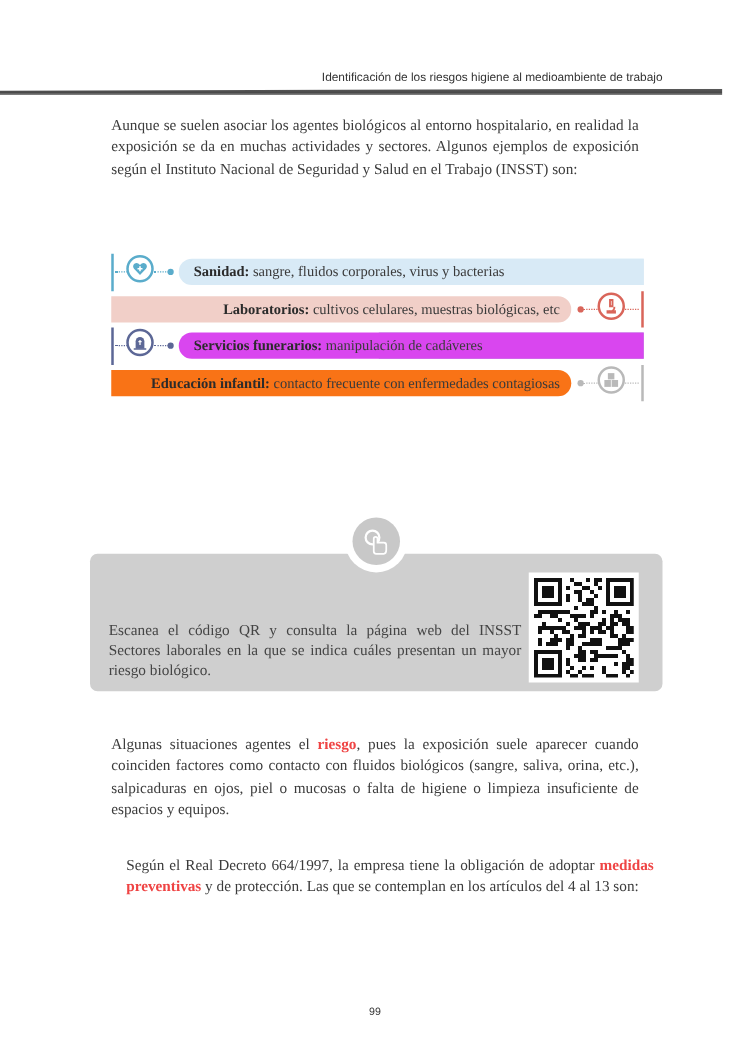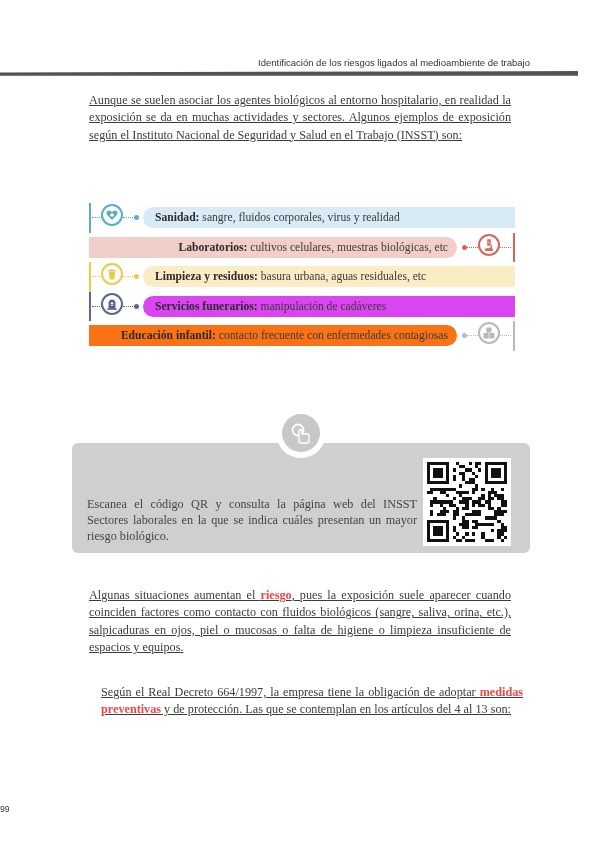--- a/index.html
+++ b/index.html
@@ -11,21 +11,21 @@
     position: absolute; top: 57px; right: 70px;
     font-family: "Liberation Sans", sans-serif; font-size: 9.5px; color: #333;
   }
   .head-rule {
     position: absolute; top: 71px; left: 0; width: 578px; height: 5px;
     background: linear-gradient(to bottom, #5a5a5a 0%, #4a4a4a 60%, #888 100%);
     clip-path: polygon(0 30%, 100% 0, 100% 100%, 0 100%);
   }
   .para {
     position: absolute; left: 89px; width: 422px; font-size: 12.2px; line-height: 17.3px;
-    text-align: justify; font-family: "Liberation Serif", serif; color: #3b3b3b; text-decoration: underline;
+    text-align: justify; font-family: "Liberation Serif", serif; color: #3b3b3b;
   }
   .para b { font-weight: bold; color: #ef4444; }
 
   
   .sectors { position: absolute; left: 89px; top: 203px; width: 426px; }
   .row { position: relative; height: 29.5px; }
   .vbar { position: absolute; width: 2px; }
   .pill {
     position: absolute; top: 4px; height: 21px; border-radius: 11px;
     font-family: "Liberation Serif", serif; font-size: 11.6px; line-height: 21px;
@@ -56,73 +56,58 @@
   }
   .qr-text {
     position: absolute; left: 87px; top: 496px; width: 330px; font-family: "Liberation Serif", serif;
     font-size: 12.2px; line-height: 16px; color: #444; text-align: justify;
   }
   .qr-code {
     position: absolute; left: 423px; top: 458px; width: 88px; height: 88px; background: #fff;
     display:flex; align-items:center; justify-content:center;
   }
   .page-num {
-    position: absolute; top: 804px; left: 0; width: 600px; text-align: left;
+    position: absolute; top: 804px; left: 0; width: 600px; text-align: center;
     font-family: "Liberation Sans", sans-serif; font-size: 8.5px; color: #333;
   }
 </style>
 </head>
 <body>
 
-<div class="running-head">Identificación de los riesgos ligados al medioambiente de trabajo</div>
+<div class="running-head">Identificación de los riesgos higiene al medioambiente de trabajo</div>
 <div class="head-rule"></div>
 
 <p class="para" style="top:92px;margin:0;">Aunque se suelen asociar los agentes biológicos al entorno hospitalario, en realidad la exposición se da en muchas actividades y sectores. Algunos ejemplos de exposición según el Instituto Nacional de Seguridad y Salud en el Trabajo (INSST) son:</p>
 
 <div class="sectors" id="sectors">
     <div class="row">
       <div class="vbar" style="left:0;top:0;height:29.5px;background:#5aaccb"></div>
       <div class="band" style="left:183px;width:243px;background:#d8eaf6"></div>
       <div class="dots" style="left:3px;width:10px;border-color:#5aaccb"></div>
       <div class="circ" style="left:12px;border-color:#5aaccb">
         <svg width="12" height="12" viewBox="0 0 12 12">
           <path d="M6 11 L1.2 6 Q-0.5 3.5 1.8 1.8 Q4 0.6 6 3 Q8 0.6 10.2 1.8 Q12.5 3.5 10.8 6Z" fill="#5aaccb"></path>
           <path d="M6 4v4M4 6h4" stroke="#fff" stroke-width="1.3"></path>
         </svg>
       </div>
       <div class="dots" style="left:34px;width:12px;border-color:#5aaccb"></div>
       <div class="dot" style="left:45px;background:#5aaccb"></div>
-      <div class="pill" style="left:54px;width:372px;background:#d8eaf6;padding-left:12px;box-sizing:border-box;border-top-right-radius:0;border-bottom-right-radius:0"><b>Sanidad:</b><span> sangre, fluidos corporales, virus y realidad</span></div>
+      <div class="pill" style="left:54px;width:372px;background:#d8eaf6;padding-left:12px;box-sizing:border-box;border-top-right-radius:0;border-bottom-right-radius:0"><b>Sanidad:</b><span> sangre, fluidos corporales, virus y bacterias</span></div>
     </div>
     <div class="row">
       <div class="vbar" style="left:424px;top:0;height:29.5px;background:#d9655a"></div>
       <div class="pill" style="left:70px;width:298px;background:#f1cfc8;text-align:right;padding-right:9px;box-sizing:border-box;border-top-left-radius:0;border-bottom-left-radius:0;left:0;width:368px;"><b>Laboratorios:</b><span> cultivos celulares, muestras biológicas, etc</span></div>
       <div class="dot" style="left:373px;background:#d9655a"></div>
       <div class="dots" style="left:377px;width:12px;border-color:#d9655a"></div>
       <div class="circ" style="left:389px;border-color:#d9655a">
         <svg width="12" height="12" viewBox="0 0 12 12">
           <path d="M5 1h2v5H5z M3 10h6v1.2H3z M8.5 6.5a3 3 0 0 1-4 3.3" fill="none" stroke="#d9655a" stroke-width="1.5"></path>
         </svg>
       </div>
       <div class="dots" style="left:411px;width:11px;border-color:#d9655a"></div>
-    </div>
-    <div class="row">
-      <div class="vbar" style="left:0;top:0;height:29.5px;background:#f0c84a"></div>
-      <div class="band" style="left:187px;width:239px;background:#faecc4"></div>
-      <div class="dots" style="left:3px;width:10px;border-color:#f0c84a"></div>
-      <div class="circ" style="left:12px;border-color:#f0c84a">
-        <svg width="12" height="12" viewBox="0 0 12 12">
-          <rect x="2" y="2" width="8" height="1.5" fill="#f0c84a"></rect>
-          <rect x="5" y="0.7" width="2" height="1.2" fill="#f0c84a"></rect>
-          <path d="M2.8 4h6.4l-0.8 7.5H3.6z" fill="#f0c84a"></path>
-        </svg>
-      </div>
-      <div class="dots" style="left:34px;width:12px;border-color:#f0c84a"></div>
-      <div class="dot" style="left:45px;background:#f0c84a"></div>
-      <div class="pill" style="left:54px;width:372px;background:#faecc4;padding-left:12px;box-sizing:border-box;border-top-right-radius:0;border-bottom-right-radius:0"><b>Limpieza y residuos:</b><span> basura urbana, aguas residuales, etc</span></div>
     </div>
     <div class="row">
       <div class="vbar" style="left:0;top:0;height:29.5px;background:#5c6796"></div>
       <div class="band" style="left:214px;width:212px;background:#a9b3d6"></div>
       <div class="dots" style="left:3px;width:10px;border-color:#5c6796"></div>
       <div class="circ" style="left:12px;border-color:#5c6796">
         <svg width="12" height="12" viewBox="0 0 12 12">
           <path d="M2.5 11V5a3.5 3.5 0 0 1 7 0v6z" fill="#5c6796"></path>
           <path d="M6 4v4M4.7 5.3h2.6" stroke="#fff" stroke-width="1"></path>
           <rect x="1" y="10.6" width="10" height="1.2" fill="#5c6796"></rect>
@@ -350,20 +335,20 @@
       <rect x="18" y="0" width="7" height="7" fill="#111"></rect>
       <rect x="19" y="1" width="5" height="5" fill="#fff"></rect>
       <rect x="20" y="2" width="3" height="3" fill="#111"></rect>
       <rect x="0" y="18" width="7" height="7" fill="#111"></rect>
       <rect x="1" y="19" width="5" height="5" fill="#fff"></rect>
       <rect x="2" y="20" width="3" height="3" fill="#111"></rect>
     </svg>
 </div>
 
 <p class="para" style="top:587px;margin:0;">
-  <span>Algunas situaciones aumentan el </span><b>riesgo</b><span>, pues la exposición suele aparecer cuando coinciden factores como contacto con fluidos biológicos (sangre, saliva, orina, etc.), salpicaduras en ojos, piel o mucosas o falta de higiene o limpieza insuficiente de espacios y equipos.</span>
+  <span>Algunas situaciones agentes el </span><b>riesgo</b><span>, pues la exposición suele aparecer cuando coinciden factores como contacto con fluidos biológicos (sangre, saliva, orina, etc.), salpicaduras en ojos, piel o mucosas o falta de higiene o limpieza insuficiente de espacios y equipos.</span>
 </p>
 
 <p class="para" style="top:672px;margin:12px;">
   <span>Según el Real Decreto 664/1997, la empresa tiene la obligación de adoptar </span><b>medidas preventivas</b><span> y de protección. Las que se contemplan en los artículos del 4 al 13 son:</span>
 </p>
 
 <div class="page-num">99</div>
 
 </body></html>

